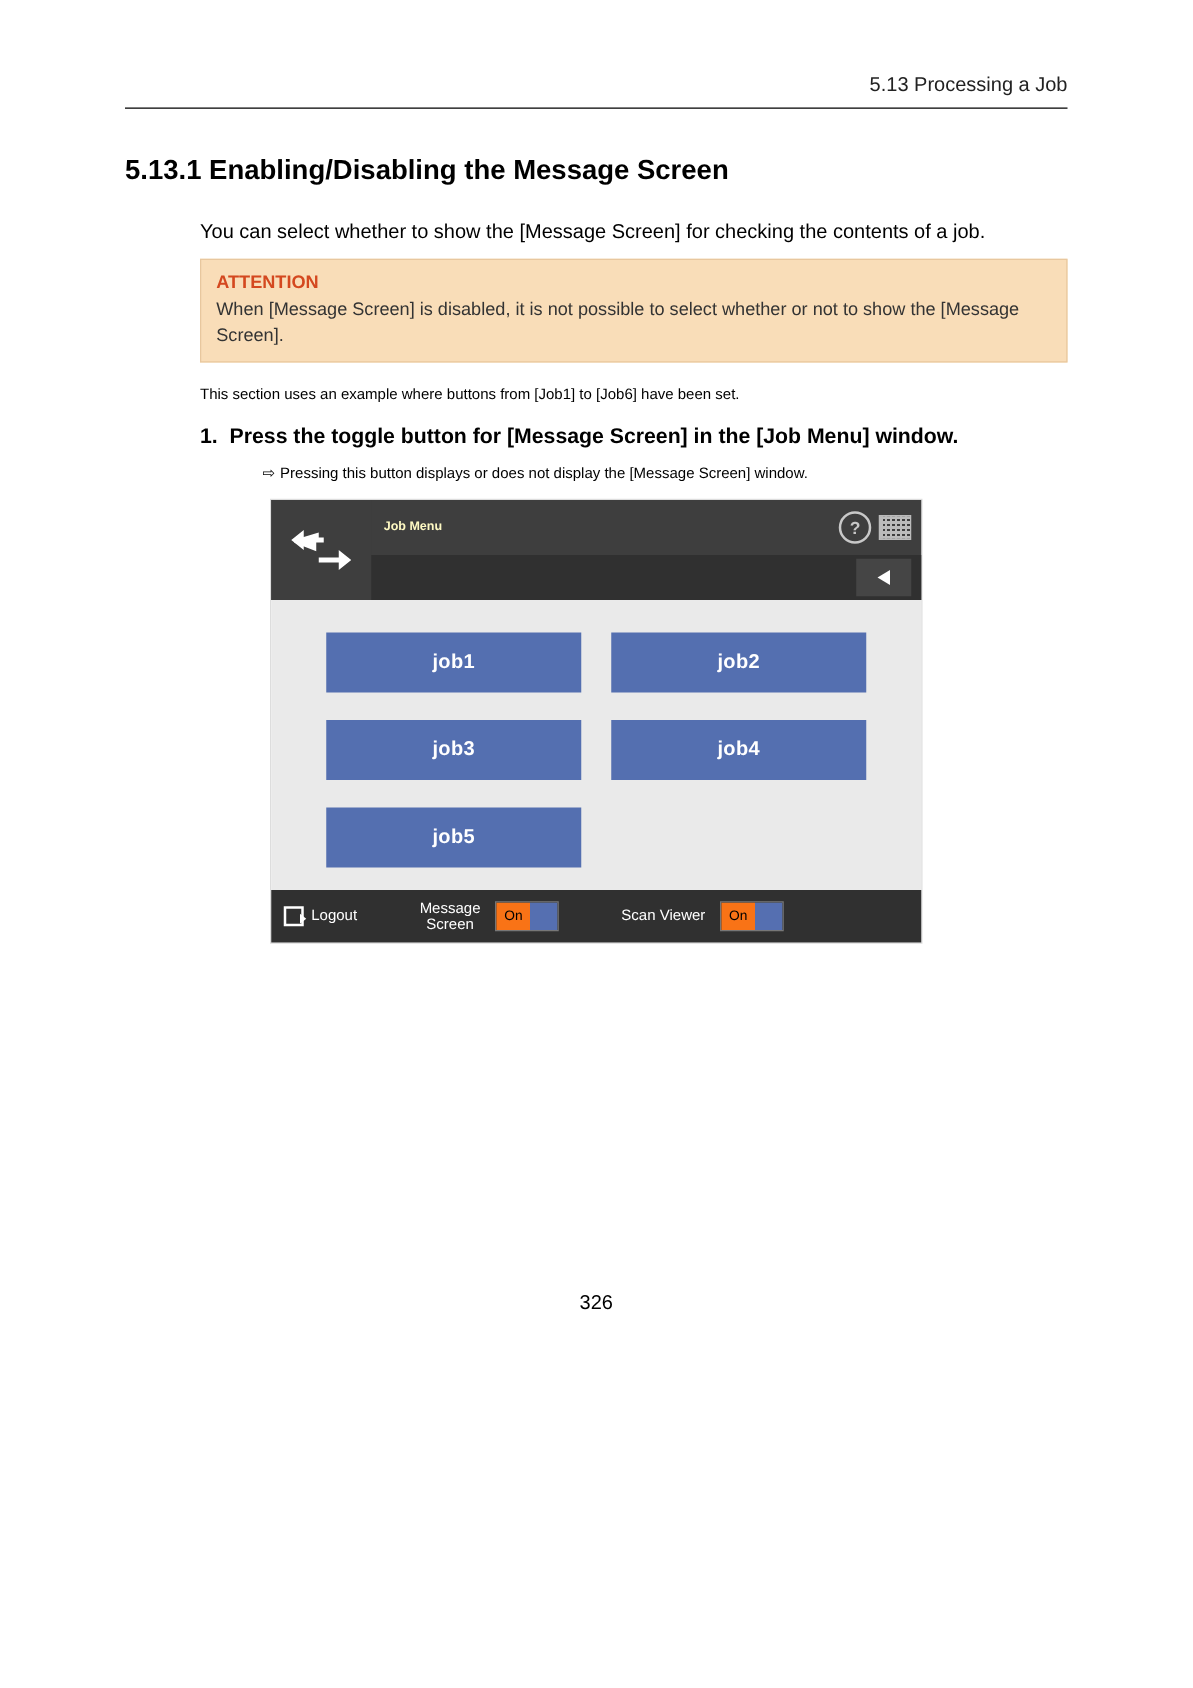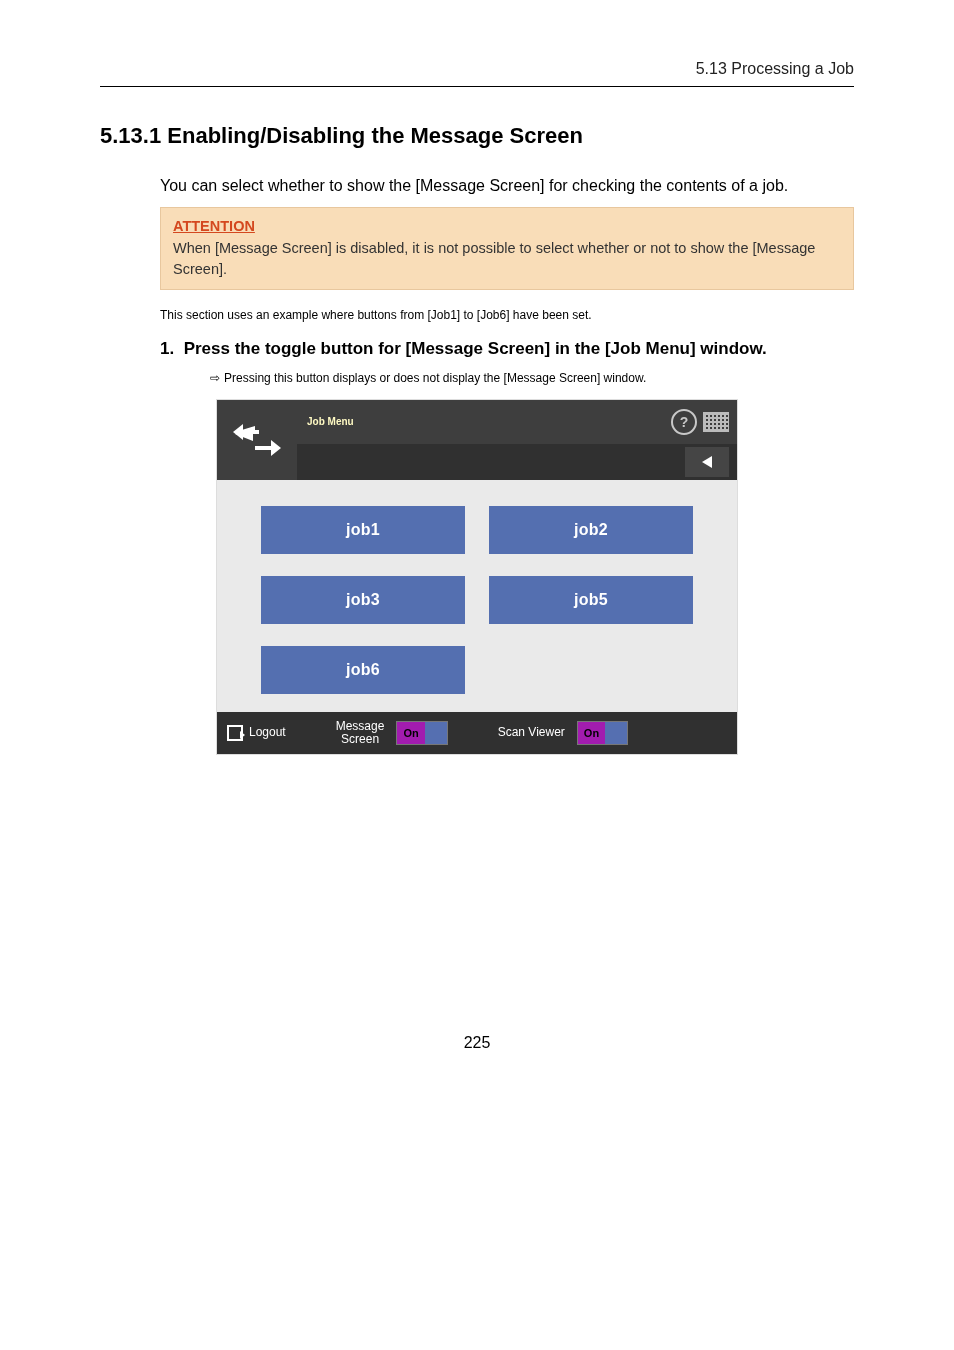--- a/index.html
+++ b/index.html
@@ -43,21 +43,20 @@
     font-size: 14.5px;
     line-height: 1.4;
     color: #333;
     margin-bottom: 18px;
   }
   .attention-title {
     color: #d4481f;
     font-weight: bold;
     display: block;
     margin-bottom: 2px;
-    text-decoration: underline;
   }
   .after-box {
     font-size: 12px;
     margin: 0 0 14px 0;
     padding-left: 60px;
   }
   .step-line {
     font-size: 17px;
     font-weight: bold;
     padding-left: 60px;
@@ -174,21 +173,21 @@
   .logout-icon:after {
     content:""; position:absolute; right:-4px; top:4px; width:0; height:0;
     border-top:4px solid transparent; border-bottom:4px solid transparent; border-left:5px solid #fff;
   }
   .toggle-group { display:flex; align-items:center; gap:0; }
   .toggle-label { text-align:center; line-height:1.1; margin-right:12px; }
   .toggle {
     display:flex; border:1px solid #777; height:22px; overflow:hidden;
   }
   .toggle .on {
-    background:#a21caf; color:#000; font-size:11px; font-weight:700; padding:0 6px;
+    background:#f97316; color:#000; font-size:11px; font-weight:400; padding:0 6px;
     display:flex; align-items:center;
   }
   .toggle .knob {
     width:22px; background:#556fb1;
   }
   .footer {
     position: absolute;
     bottom: 40px;
     left: 0;
     width: 100%;
@@ -250,22 +249,22 @@
             </div>
           </div>
         </div>
       </div>
 
       <div class="screen-body">
         <div class="job-grid">
           <div class="job-btn">job1</div>
           <div class="job-btn">job2</div>
           <div class="job-btn">job3</div>
+          <div class="job-btn">job4</div>
           <div class="job-btn">job5</div>
-          <div class="job-btn">job6</div>
         </div>
       </div>
 
       <div class="screen-bottom">
         <div class="logout-group">
           <span class="logout-icon"></span>
           <span>Logout</span>
         </div>
         <div class="toggle-group">
           <div class="toggle-label">
@@ -281,14 +280,14 @@
           <div class="toggle-label">Scan Viewer</div>
           <div class="toggle">
             <div class="on">On</div>
             <div class="knob"></div>
           </div>
         </div>
       </div>
     </div>
   </div>
 
-  <div class="footer">225</div>
+  <div class="footer">326</div>
 </div>
 
 </body></html>

